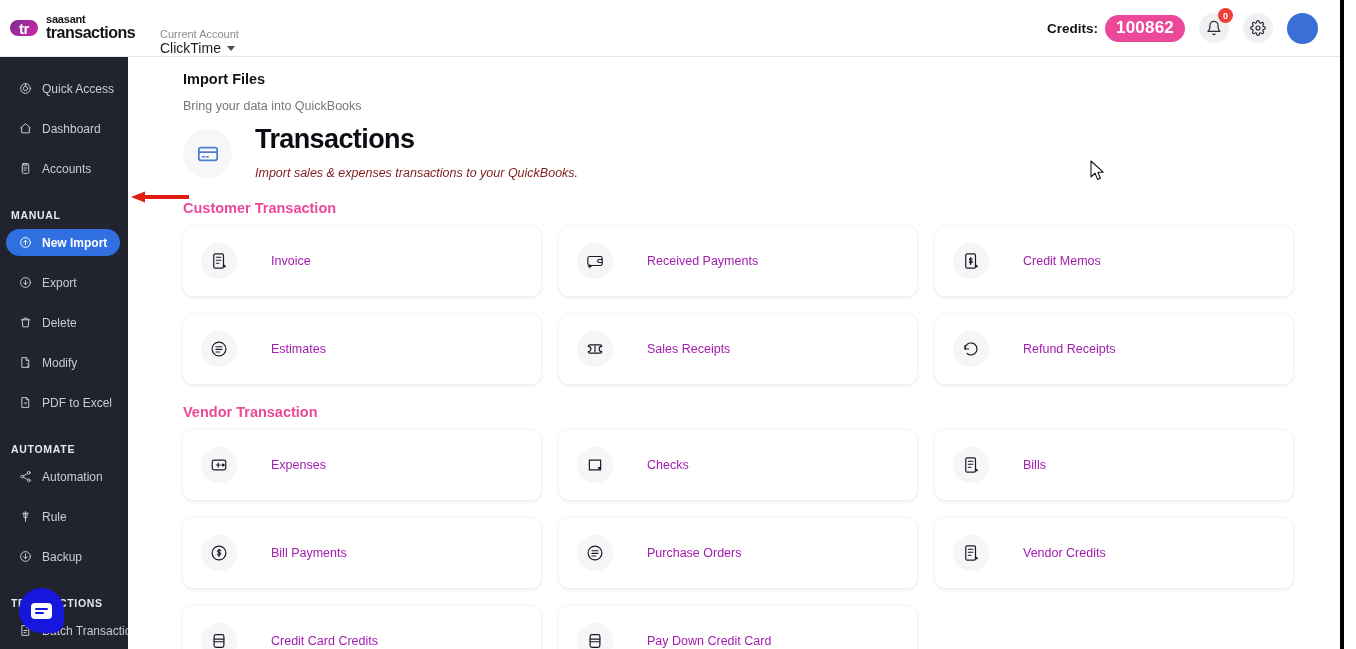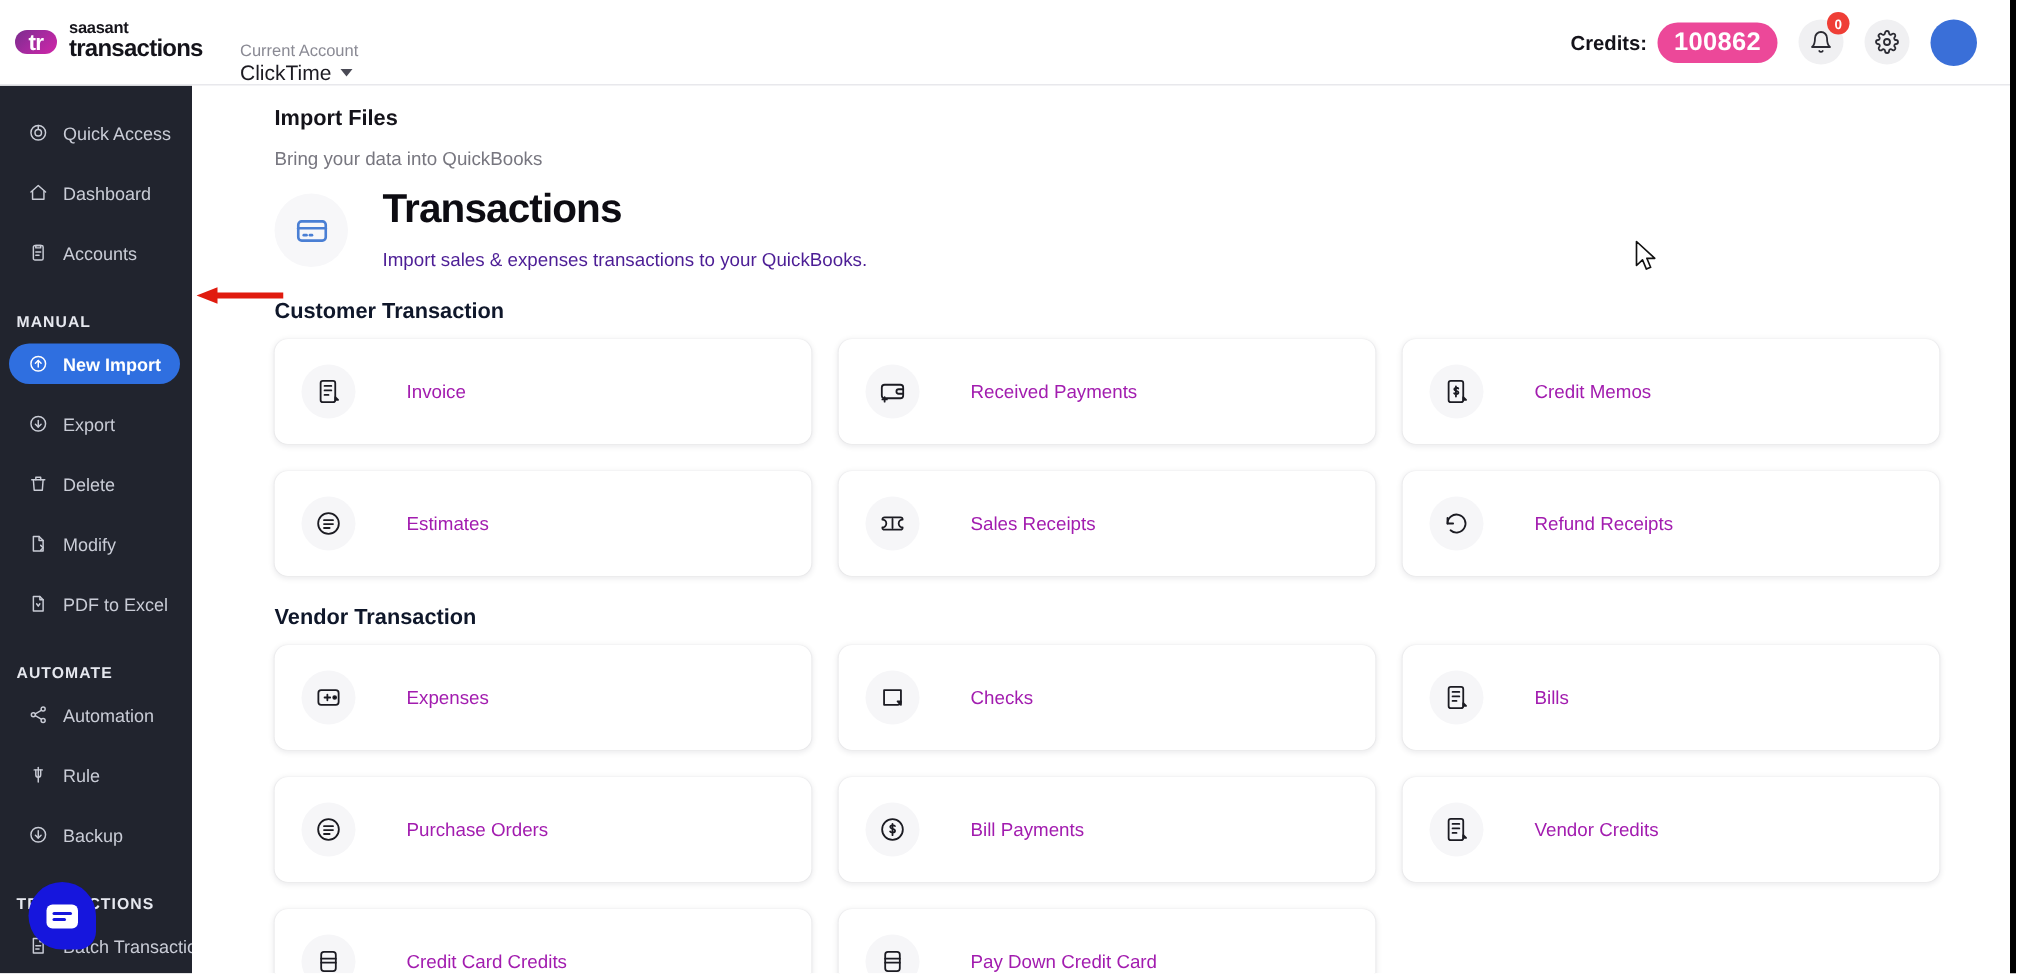--- a/index.html
+++ b/index.html
@@ -233,27 +233,28 @@
   }
   .hero-title {
     font-size: 27px;
     font-weight: bold;
     color: #0d0c12;
     letter-spacing: -0.6px;
     line-height: 1.1;
   }
   .hero-desc {
     font-size: 12.5px;
-    color: #4c1d95;
+    color: #7f1d1d;
     padding-top: 11px;
+    font-style: italic;
   }
   .section-title {
     font-size: 14.5px;
     font-weight: bold;
-    color: #0f172a;
+    color: #ec4899;
     margin: 20px 0 10px 0;
   }
   .card-grid {
     display: grid;
     grid-template-columns: repeat(3, 358px);
     gap: 18px 18px;
   }
   .tcard {
     height: 70px;
     background: #ffffff;
@@ -588,34 +589,34 @@
                   <path d="M8.5 7h6M8.5 11h6M8.5 15h3.5"></path>
                   <path d="M18 17l2.5 2.5H18z" fill="currentColor"></path>
                 </svg>
               </span>
               <span class="tcard-label">Bills</span>
             </div>
             <div class="tcard">
               <span class="tcard-ico">
                 <svg width="18" height="18" viewBox="0 0 24 24" fill="none" stroke="#1b1b22" stroke-width="1.6" stroke-linecap="round" stroke-linejoin="round">
                   <circle cx="12" cy="12" r="9.2"></circle>
-                  <path d="M8 9h8M8 12.5h8M8 16h5"></path>
-                </svg>
-              </span>
-              <span class="tcard-label">Purchase Orders</span>
-            </div>
-            <div class="tcard">
-              <span class="tcard-ico">
-                <svg width="18" height="18" viewBox="0 0 24 24" fill="none" stroke="#1b1b22" stroke-width="1.6" stroke-linecap="round" stroke-linejoin="round">
-                  <circle cx="12" cy="12" r="9.2"></circle>
                   <path d="M12 7v10"></path>
                   <path d="M14.2 9c-.6-.9-4.2-1.2-4.2.8 0 2.1 4.3 1.1 4.3 3.2 0 2.1-3.7 1.8-4.4.7"></path>
                 </svg>
               </span>
               <span class="tcard-label">Bill Payments</span>
+            </div>
+            <div class="tcard">
+              <span class="tcard-ico">
+                <svg width="18" height="18" viewBox="0 0 24 24" fill="none" stroke="#1b1b22" stroke-width="1.6" stroke-linecap="round" stroke-linejoin="round">
+                  <circle cx="12" cy="12" r="9.2"></circle>
+                  <path d="M8 9h8M8 12.5h8M8 16h5"></path>
+                </svg>
+              </span>
+              <span class="tcard-label">Purchase Orders</span>
             </div>
             <div class="tcard">
               <span class="tcard-ico">
                 <svg width="18" height="18" viewBox="0 0 24 24" fill="none" stroke="#1b1b22" stroke-width="1.6" stroke-linecap="round" stroke-linejoin="round">
                   <rect x="5" y="2.5" width="13" height="19" rx="2"></rect>
                   <path d="M8.5 7h6M8.5 11h6M8.5 15h3.5"></path>
                   <path d="M18 17l2.5 2.5H18z" fill="currentColor"></path>
                 </svg>
               </span>
               <span class="tcard-label">Vendor Credits</span>

